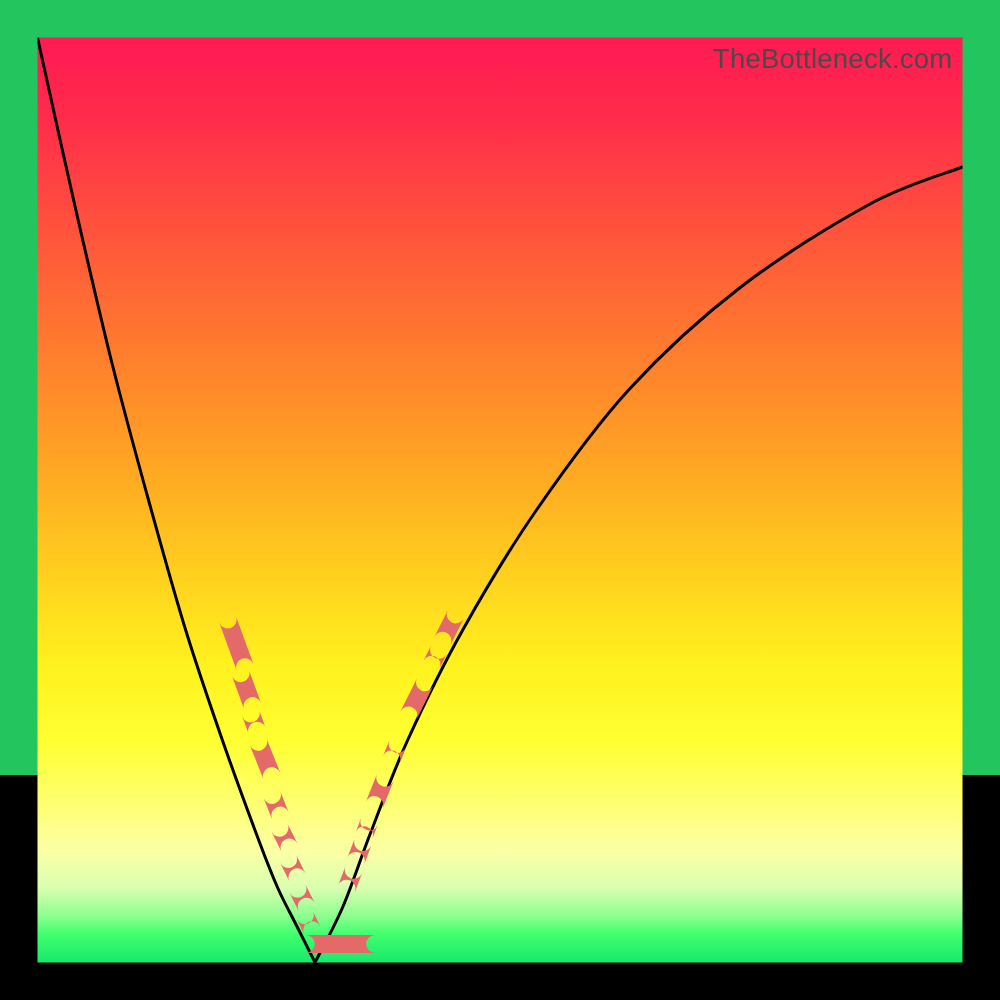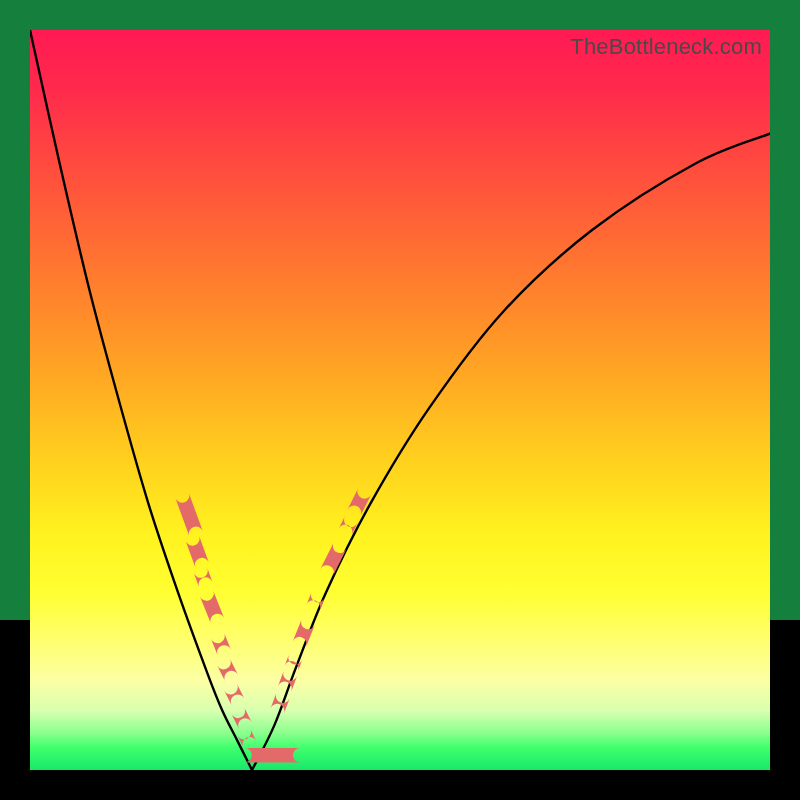--- a/index.html
+++ b/index.html
@@ -8,21 +8,21 @@
     width: 800px;
     height: 800px;
     overflow: hidden;
     background: #000;
     font-family: Arial, Helvetica, sans-serif;
   }
   .frame {
     position: relative;
     width: 800px;
     height: 620px;
-    background: #15803d;
+    background: #22c55e;
   }
   .plot {
     position: absolute;
     left: 30px;
     top: 30px;
     width: 740px;
     height: 740px;
     
     background: linear-gradient(
       to bottom,

